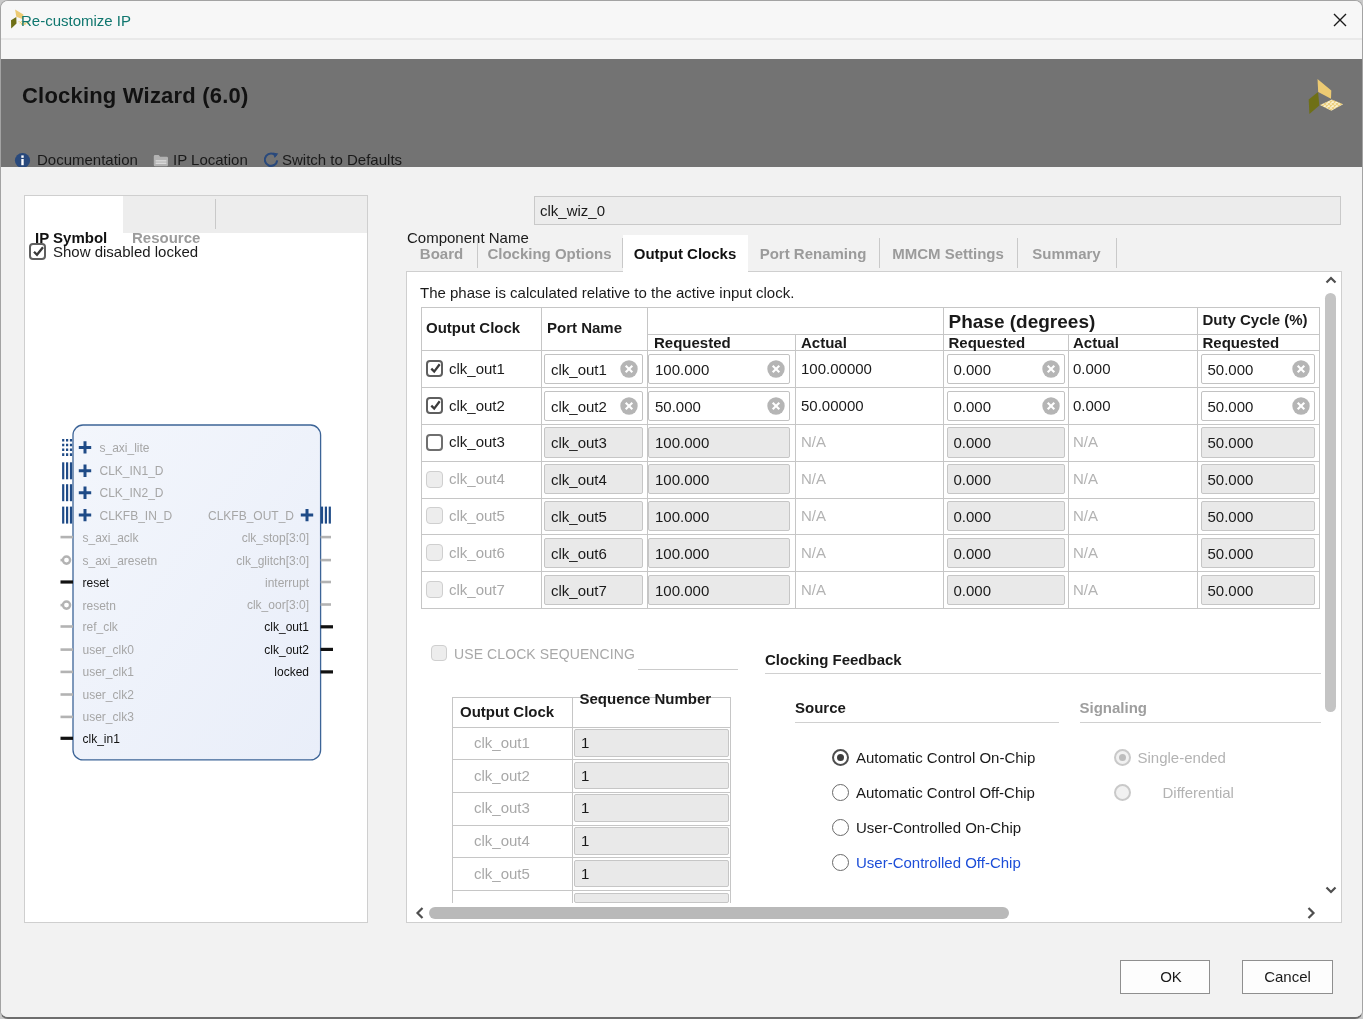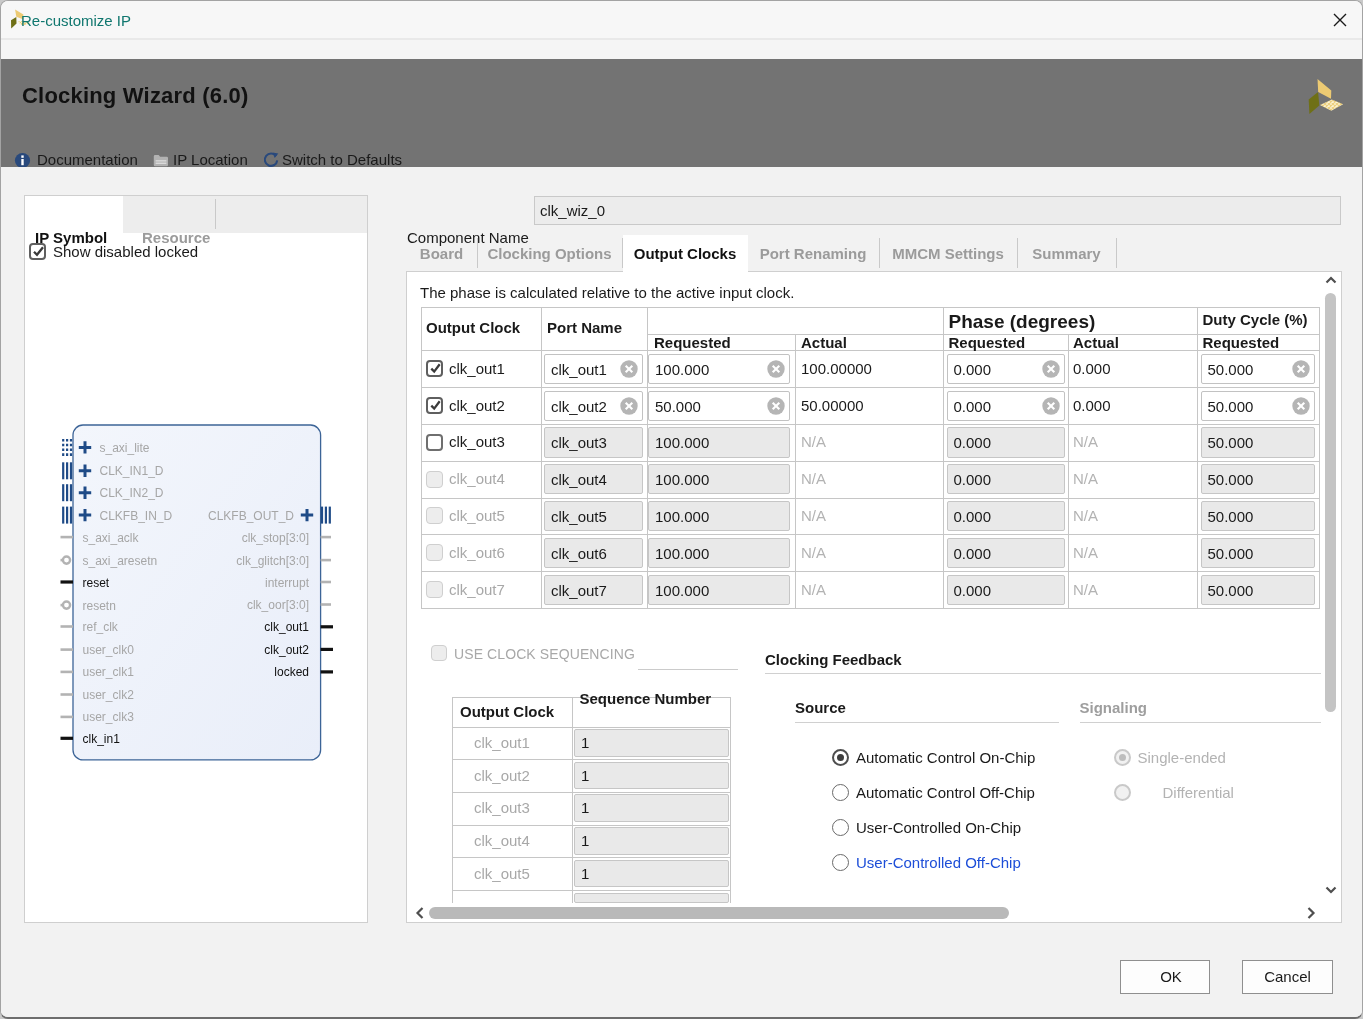--- a/index.html
+++ b/index.html
@@ -106,21 +106,21 @@
     <div class="tbitem" style="left:281px;">Switch to Defaults</div>
   </div>
   <div id="content"></div>
 
   <div id="lpanel">
     <div id="ltabs">
         <div id="lsep"></div>
       </div>
     <div id="ltab-active"></div>
     <div class="ltablabel" style="left:10px; color:#111;">IP Symbol</div>
-    <div class="ltablabel" style="left:117px; color:#9b9b9b;">Resource</div>
+    <div class="ltablabel" style="left:107px; color:#9b9b9b;">Resource</div>
     <div id="sdp-box">
         <svg class="check" viewBox="0 0 13 13">
           <path d="M2 6.8 L5 9.8 L11 2.2" stroke="#3a3a3a" stroke-width="2.3" fill="none"></path>
         </svg>
       </div>
     <div id="sdp-label">Show disabled locked</div>
     <svg id="ipsym" class="abs" style="left:31px; top:220px;" width="290" height="355" viewBox="55 415 290 355">
 <defs>
           <linearGradient id="bgrad" x1="0" y1="0" x2="1" y2="1">
             <stop offset="0" stop-color="#f3f6fc"></stop>

